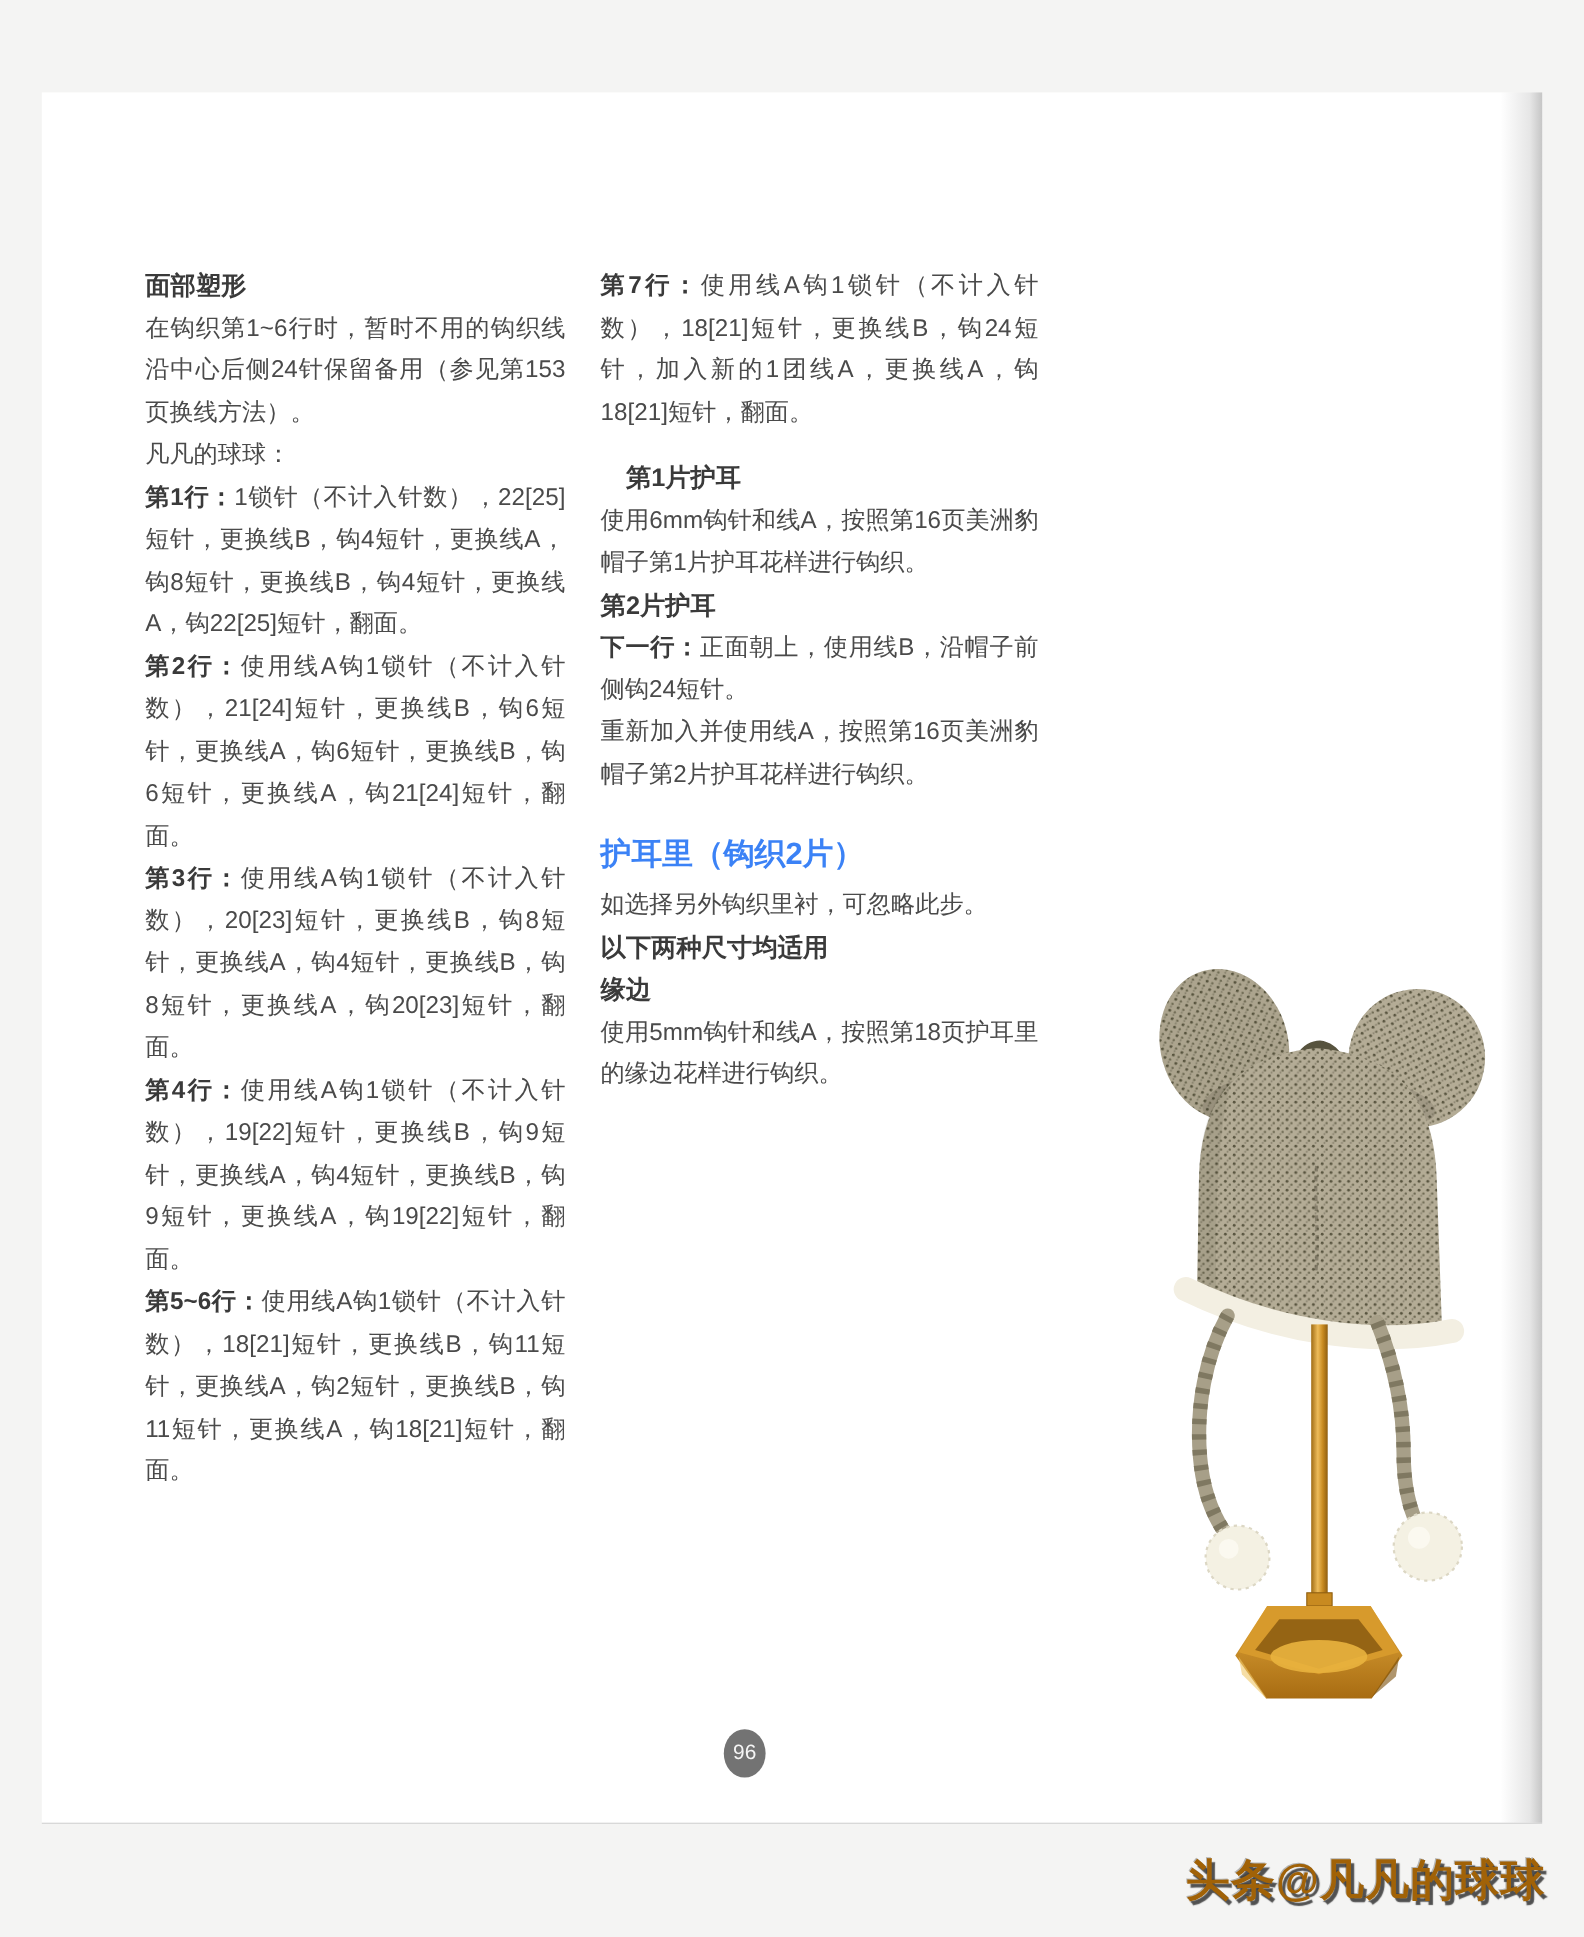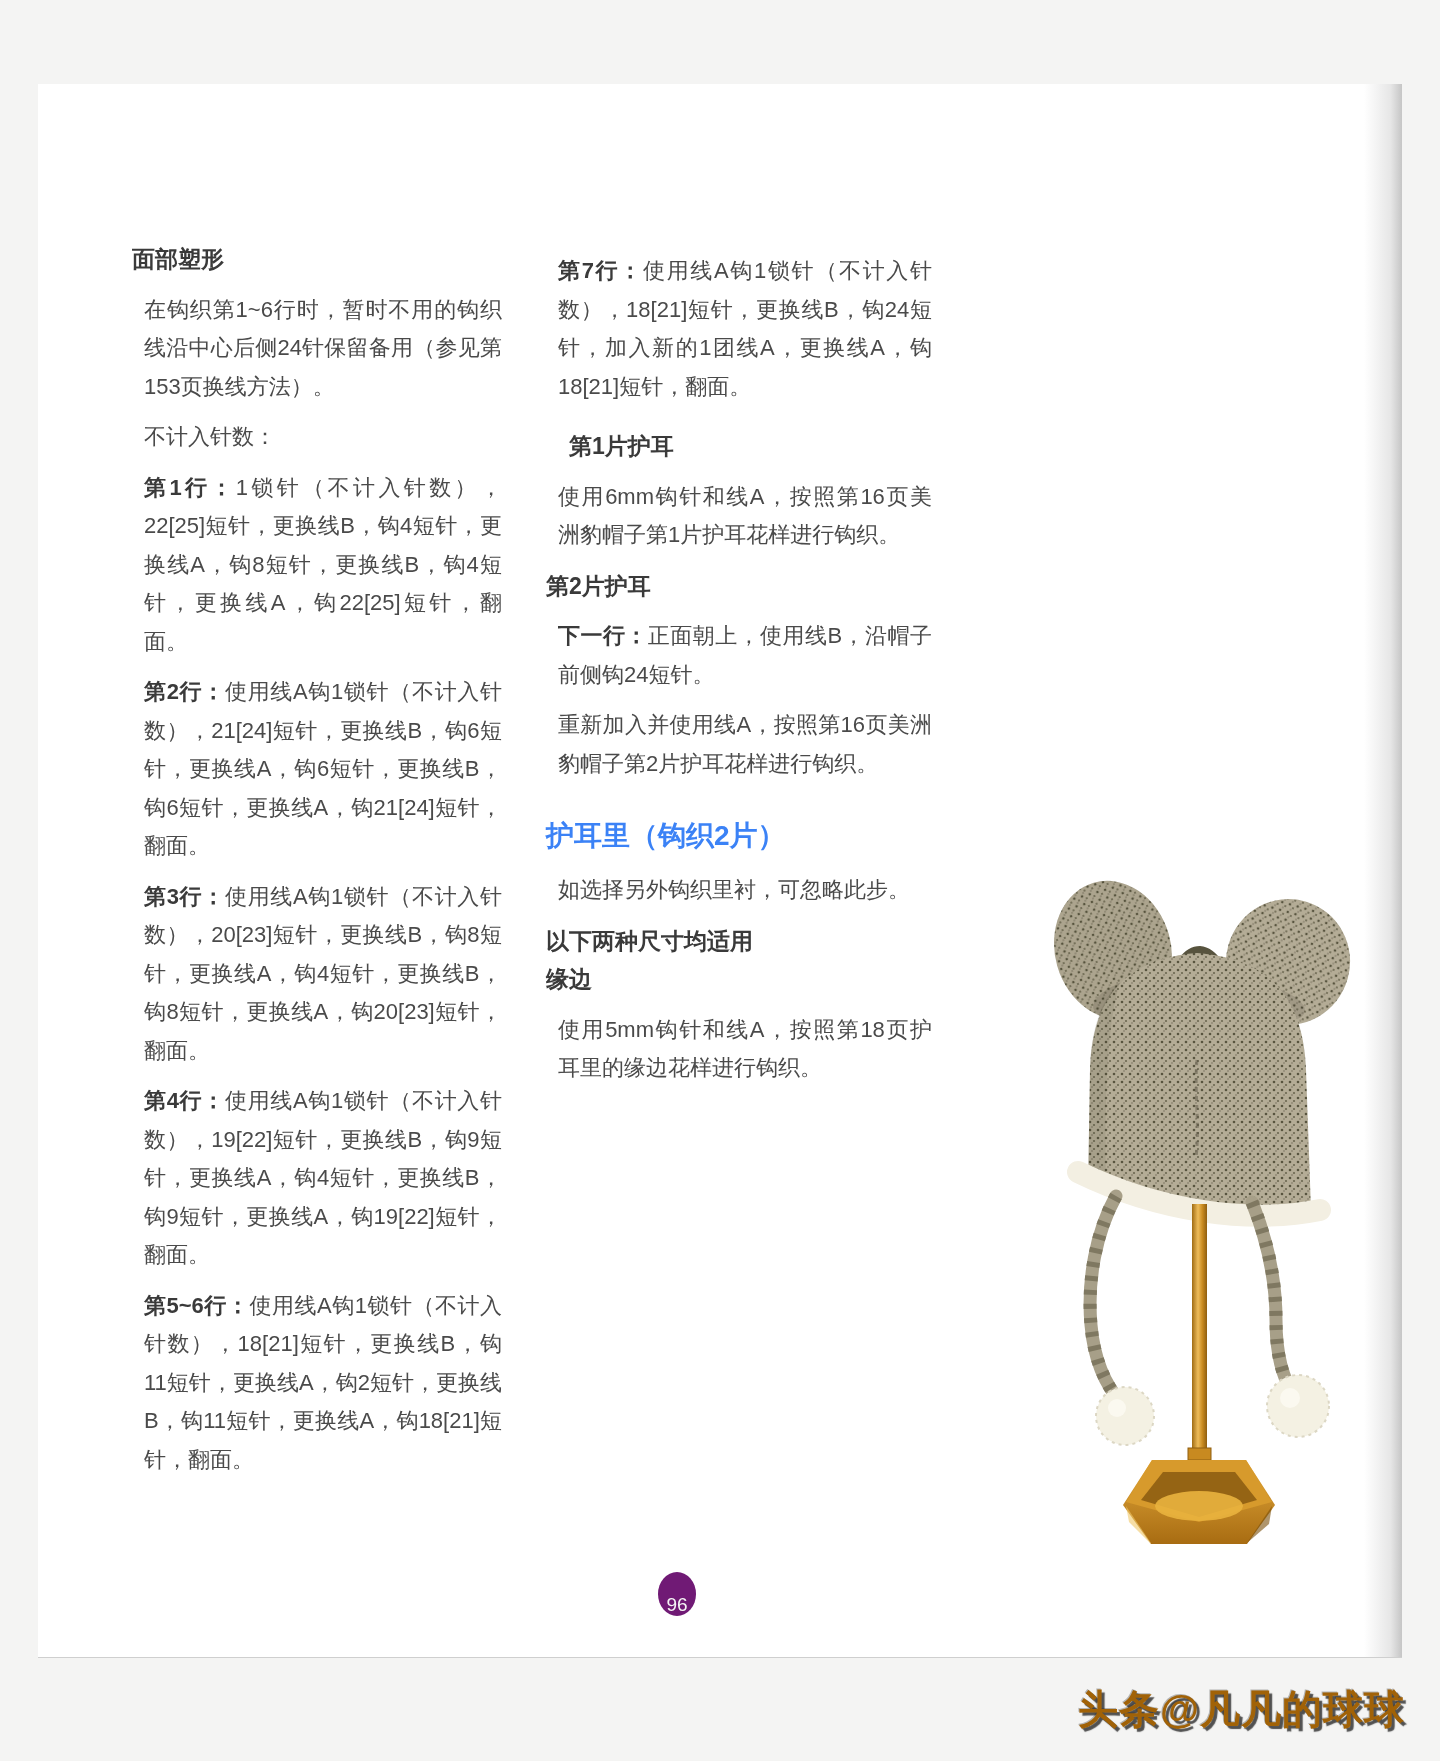--- a/index.html
+++ b/index.html
@@ -19,36 +19,36 @@
     position:absolute;right:0;top:0;width:38px;height:100%;
     background:linear-gradient(to right, rgba(255,255,255,0) 0%, rgba(200,200,200,0.45) 70%, rgba(150,150,150,0.55) 100%);
   }
   .col{
     position:absolute;top:156px;
     font-size:22px;line-height:38.5px;
     color:#4a4a4a;text-align:justify;
   }
   .col-left{left:94px;width:382px;}
   .col-right{left:508px;width:398px;}
-  .col p{margin:12px;}
+  .col p{margin:0;}
   .col strong{color:#3a3a3a;}
   h3{
     font-size:23px;font-weight:bold;margin:0;
     color:#3a3a3a;line-height:38.5px;
   }
   .gap-top{margin-top:21px;margin-left:23px;}
   .big-heading{
     font-size:28px;font-weight:bold;color:#3b82f6;
     margin:30px 0 4px 0;line-height:46px;
   }
   .page-num{
     position:absolute;left:620px;top:1488px;
     width:38px;height:44px;border-radius:50%;
-    background:#701a75;
-    display:flex;align-items:flex-end;justify-content:center;
+    background:#737373;
+    display:flex;align-items:center;justify-content:center;
     color:#f5f5f5;font-size:19px;
   }
   .watermark{
     position:absolute;left:1078px;top:1682px;
     font-size:40px;font-weight:bold;letter-spacing:1px;
     color:#a16207;
     text-shadow:3px 3px 1px rgba(40,40,40,0.8), -1px -1px 0 rgba(60,60,60,0.35);
     white-space:nowrap;
   }
   .hat-photo{
@@ -58,21 +58,21 @@
 </style>
 </head>
 <body>
 
 <div class="page">
   <div class="page-curl"></div>
 
   <div class="col col-left">
     <h3>面部塑形</h3>
     <p>在钩织第1~6行时，暂时不用的钩织线沿中心后侧24针保留备用（参见第153页换线方法）。</p>
-    <p>不计入针数：</p>
+    <p>凡凡的球球：</p>
     <p><strong>第1行：</strong><span>1锁针（不计入针数），22[25]短针，更换线B，钩4短针，更换线A，钩8短针，更换线B，钩4短针，更换线A，钩22[25]短针，翻面。</span></p>
     <p><strong>第2行：</strong><span>使用线A钩1锁针（不计入针数），21[24]短针，更换线B，钩6短针，更换线A，钩6短针，更换线B，钩6短针，更换线A，钩21[24]短针，翻面。</span></p>
     <p><strong>第3行：</strong><span>使用线A钩1锁针（不计入针数），20[23]短针，更换线B，钩8短针，更换线A，钩4短针，更换线B，钩8短针，更换线A，钩20[23]短针，翻面。</span></p>
     <p><strong>第4行：</strong><span>使用线A钩1锁针（不计入针数），19[22]短针，更换线B，钩9短针，更换线A，钩4短针，更换线B，钩9短针，更换线A，钩19[22]短针，翻面。</span></p>
     <p><strong>第5~6行：</strong><span>使用线A钩1锁针（不计入针数），18[21]短针，更换线B，钩11短针，更换线A，钩2短针，更换线B，钩11短针，更换线A，钩18[21]短针，翻面。</span></p>
   </div>
 
   <div class="col col-right">
     <p><strong>第7行：</strong><span>使用线A钩1锁针（不计入针数），18[21]短针，更换线B，钩24短针，加入新的1团线A，更换线A，钩18[21]短针，翻面。</span></p>
 

